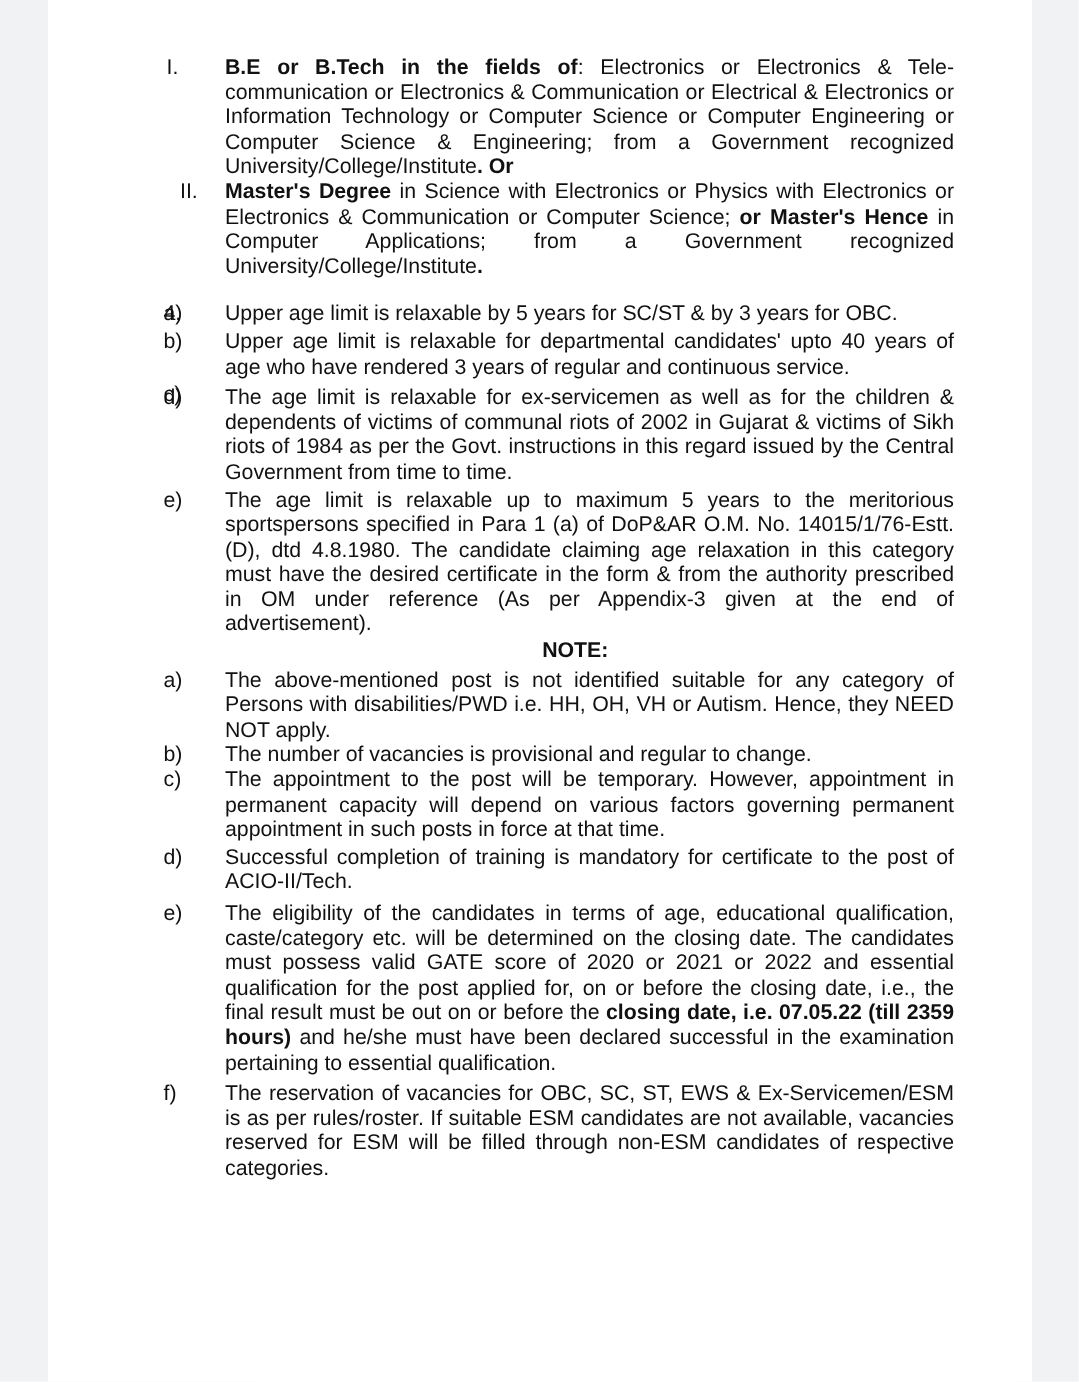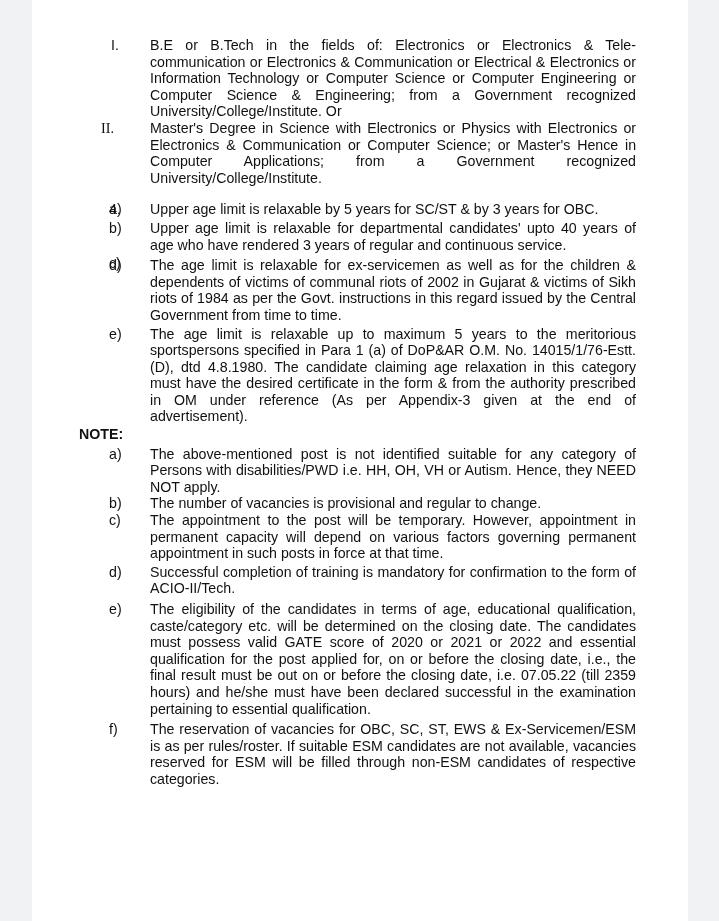--- a/index.html
+++ b/index.html
@@ -18,29 +18,29 @@
     font-size: 14.2px; line-height: 16.6px;
   }
   .item {
     position: relative; padding-left: 118px; width: 486px;
     text-align: justify;
   }
   .item .lbl {
     position: absolute; left: 77px; top: 0;
   }
   .item.roman .lbl { left: 79px; }
-  .item.roman2 .lbl { left: 69px; font-family: Liberation Serif, serif; }
+  .item.roman2 .lbl { left: 88px; }
   .item p { margin: 0; }
   .item p::after { content: ""; }
-  b { font-weight: normal; }
+  b { font-weight: bold; }
   .gap-s { height: 2px; }
   .gap-m { height: 4px; }
   .gap-l { height: 15px; }
   .note-head {
-    padding-left: 47px; font-weight: bold; margin: 1px 0 3px 0;
+    padding-left: 47px; font-weight: bold; margin: 1px 0 3px 0; text-align: center;
   }
 </style>
 </head>
 <body>
 
 <div class="page">
   <div class="content">
 
     <div class="item roman">
       <span class="lbl">I.</span>
@@ -90,21 +90,21 @@
       <span class="lbl">b)</span>
       <p>The number of vacancies is provisional and regular to change.</p>
     </div>
     <div class="item">
       <span class="lbl">c)</span>
       <p>The appointment to the post will be temporary. However, appointment in permanent capacity will depend on various factors governing permanent appointment in such posts in force at that time.</p>
     </div>
     <div class="gap-s"></div>
     <div class="item">
       <span class="lbl">d)</span>
-      <p>Successful completion of training is mandatory for confirmation to the form of ACIO-II/Tech.</p>
+      <p>Successful completion of training is mandatory for certificate to the post of ACIO-II/Tech.</p>
     </div>
     <div class="gap-m"></div>
     <div class="item">
       <span class="lbl">e)</span>
       <p><span>The eligibility of the candidates in terms of age, educational qualification, caste/category etc. will be determined on the closing date. The candidates must possess valid GATE score of 2020 or 2021 or 2022 and essential qualification for the post applied for, on or before the closing date, i.e., the final result must be out on or before the </span><b>closing date, i.e. 07.05.22 (till 2359 hours)</b><span> and he/she must have been declared successful in the examination pertaining to essential qualification.</span></p>
     </div>
     <div class="gap-m"></div>
     <div class="item">
       <span class="lbl">f)</span>
       <p>The reservation of vacancies for OBC, SC, ST, EWS &amp; Ex-Servicemen/ESM is as per rules/roster. If suitable ESM candidates are not available, vacancies reserved for ESM will be filled through non-ESM candidates of respective categories.</p>

